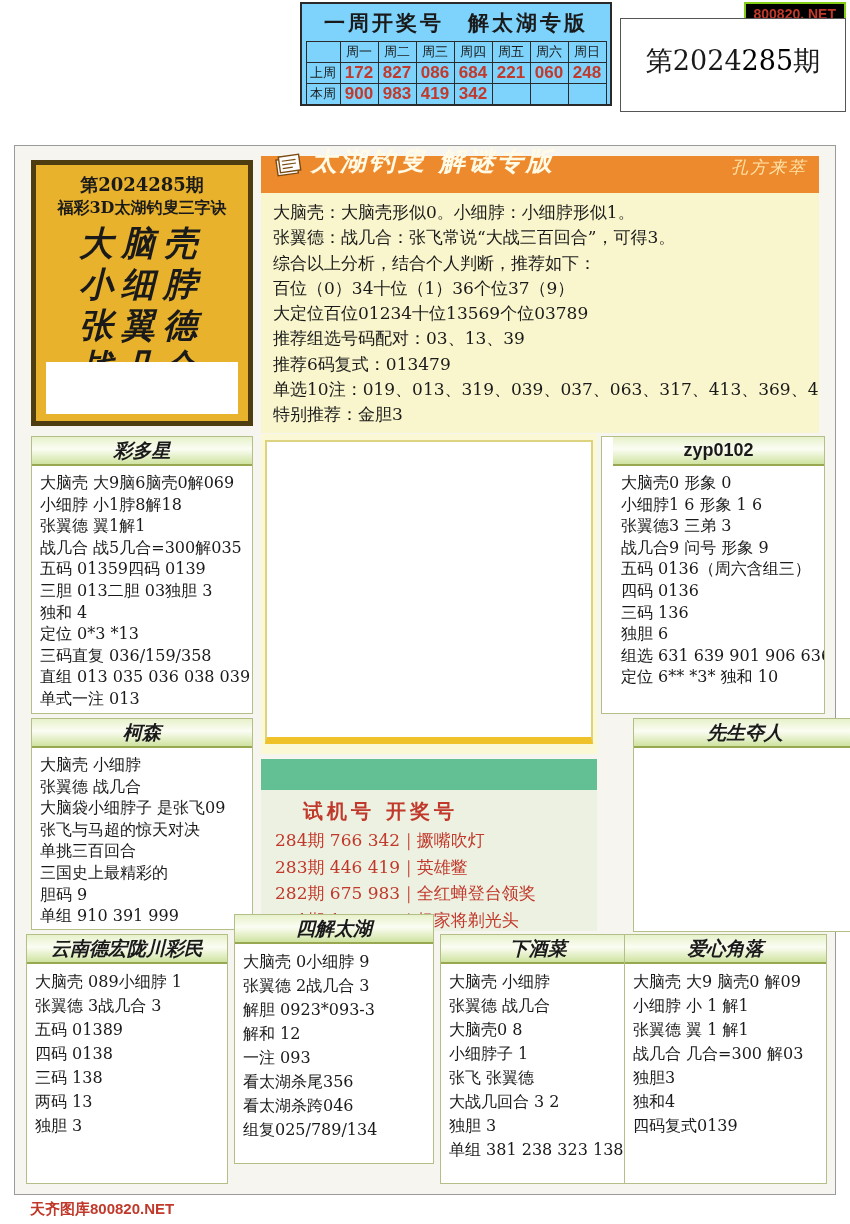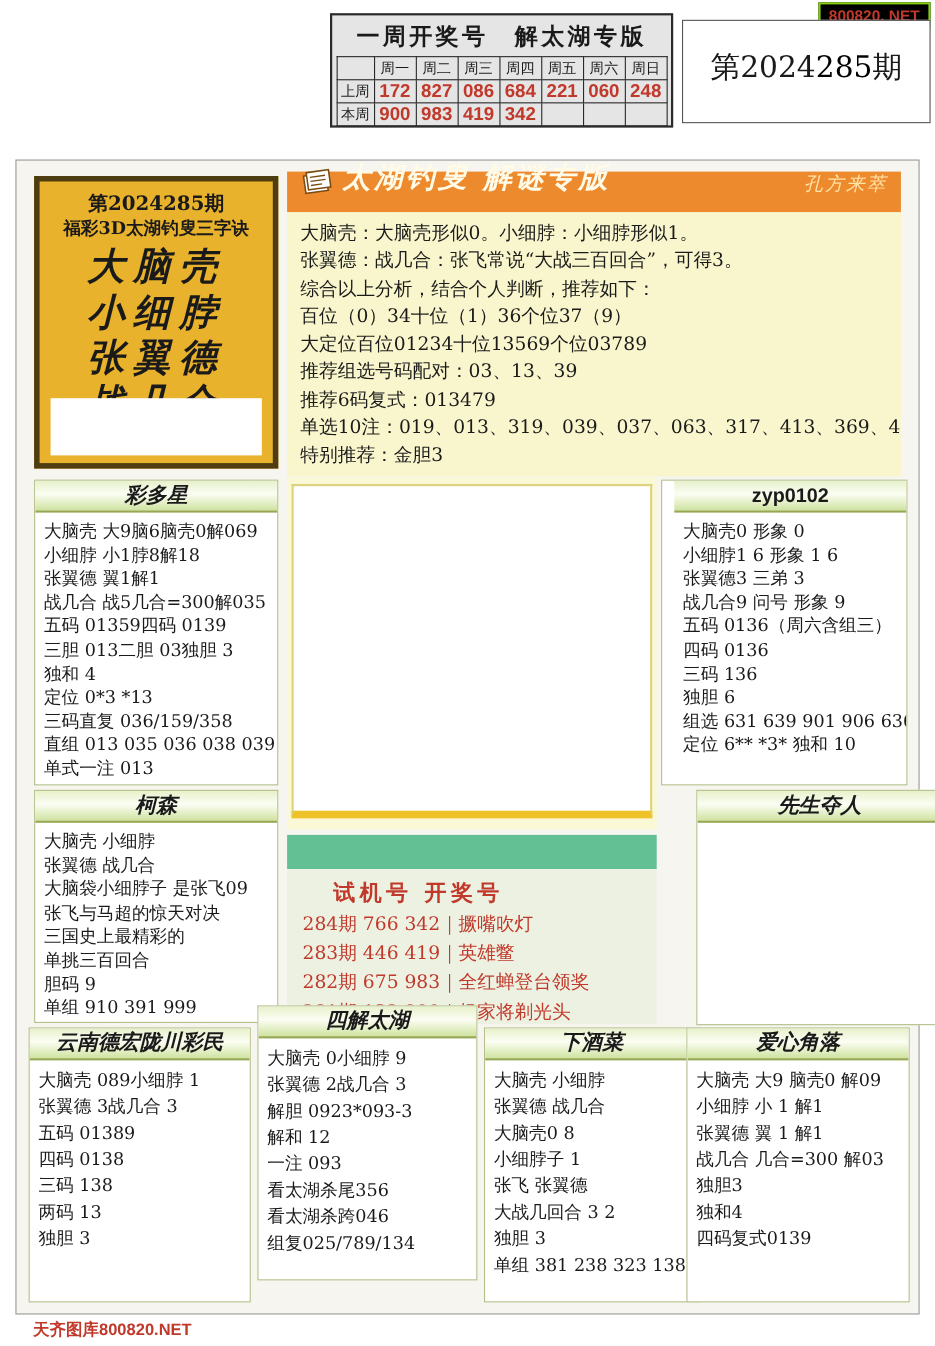--- a/index.html
+++ b/index.html
@@ -4,22 +4,22 @@
 <style>
   html,body{margin:0;padding:0;}
   body{
     position:relative;width:850px;height:1224px;background:#ffffff;
     font-family:"DejaVu Serif","Liberation Serif",serif;color:#1a1a1a;overflow:hidden;
   }
   
   .badge{position:absolute;top:2px;right:4px;border:2px solid #84cc16;color:#c0392b;
     background:#000000;font:700 14px "Liberation Sans",sans-serif;padding:2px 8px;margin-left:40px;}
   
-  .week-box{position:absolute;left:300px;top:12px;width:312px;height:104px;
-    border:2px solid #2a2a2a;background:#e5e5e5;box-sizing:border-box;}
+  .week-box{position:absolute;left:300px;top:2px;width:312px;height:104px;
+    border:2px solid #2a2a2a;background:#7dd3fc;box-sizing:border-box;}
   .week-title{text-align:center;font-size:21px;font-weight:700;letter-spacing:3px;padding-top:5px;}
   table.week{border-collapse:collapse;margin:4px auto 0;}
   table.week td{border:1px solid #2a2a2a;text-align:center;height:20px;padding:0;
     font-size:13px;width:37px;}
   table.week td.lab{width:33px;font-size:13px;}
   table.week td.num{color:#c0392b;font:700 17px "Liberation Sans",sans-serif;}
   
   .issue-box{position:absolute;left:620px;top:18px;width:226px;height:94px;border:1px solid #555;
     background:#fff;box-sizing:border-box;}
   .issue-text{text-align:center;margin-top:24px;font-size:27px;}
@@ -183,22 +183,22 @@
       </div>
   </div>
 
   <div class="panel p-kesen">
     <div class="panel-header">柯森</div>
     <div class="panel-body">
         <div class="line">大脑壳 小细脖</div>
         <div class="line">张翼德 战几合</div>
         <div class="line">大脑袋小细脖子 是张飞09</div>
         <div class="line">张飞与马超的惊天对决</div>
+        <div class="line">单挑三百回合</div>
         <div class="line">三国史上最精彩的</div>
-        <div class="line">单挑三百回合</div>
         <div class="line">胆码 9</div>
         <div class="line">单组 910 391 999</div>
       </div>
   </div>
 
   <div class="whitebox-area">
     <div class="white-box"></div>
   </div>
 
   <div class="green-bar"></div>

